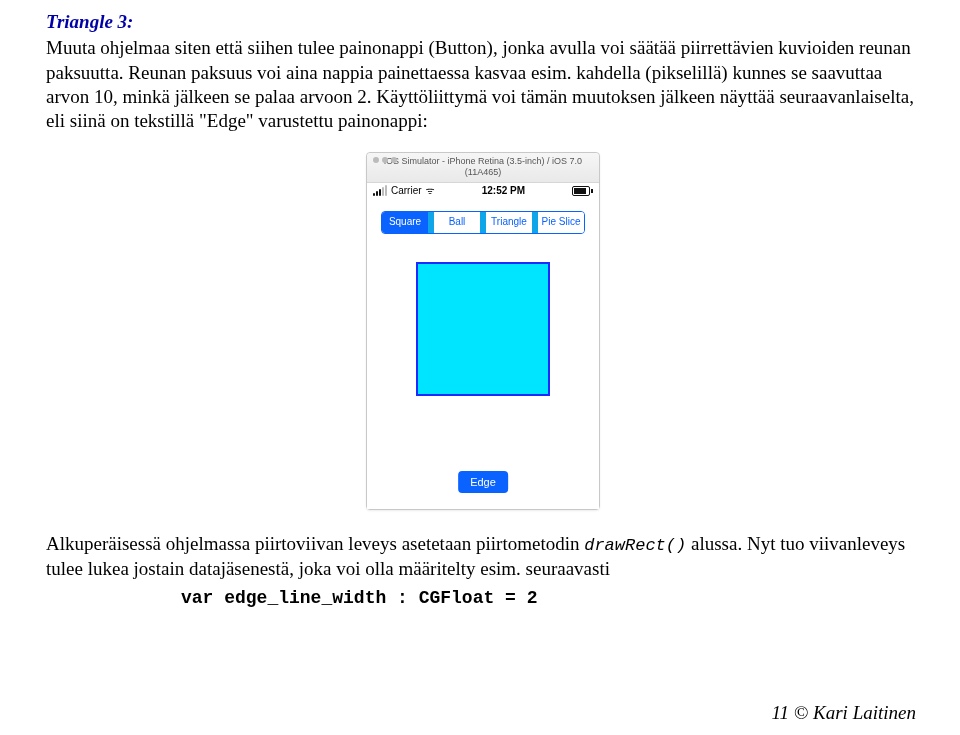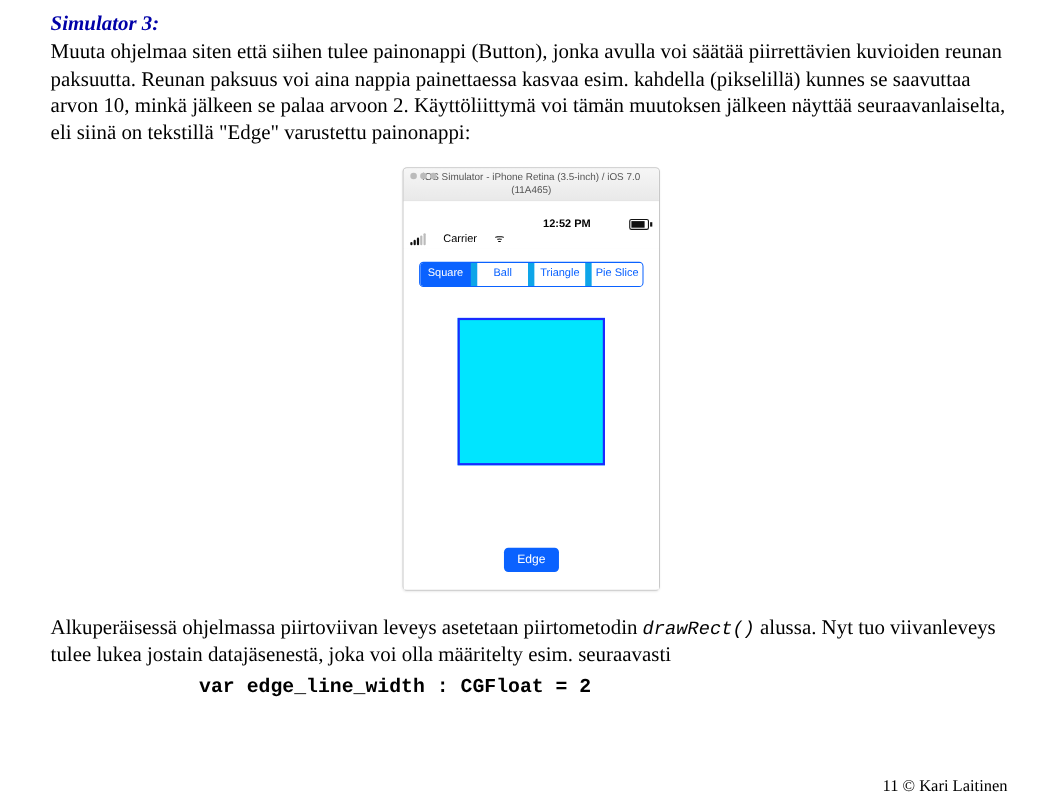--- a/index.html
+++ b/index.html
@@ -67,21 +67,21 @@
   .status-bar {
     display: flex;
     align-items: center;
     justify-content: space-between;
     padding: 2px 6px;
     font-size: 10px;
     color: #000;
     background: #fff;
   }
   .status-left {
-    display:flex; align-items:flex-start; gap:16px;margin-top:27px;
+    display:flex; align-items:flex-start; gap:4px;
   }
   .status-bars {
     display: flex;
     align-items: flex-end;
     gap: 1px;
   }
   .status-bars span {
     width: 2px;
     background: #111;
     border-radius: 1px;
@@ -158,29 +158,30 @@
   .codeblock {
     font-family: "Courier New", Courier, monospace;
     font-weight: bold;
     font-size: 18px;
     margin: 6px 0 0 135px;
   }
   .footer {
     position: absolute;
     right: 44px;
     bottom: 10px;
-    font-size: 15px;
+    font-size: 19px;
     font-family: "Times New Roman", serif;
+    font-style: italic;
   }
 </style>
 </head>
 <body>
 
 <div class="page">
-  <p class="para exercise-title">Simulator 3:</p>
+  <p class="para exercise-title">Triangle 3:</p>
   <p class="para">Muuta ohjelmaa siten että siihen tulee painonappi (Button), jonka avulla voi säätää piirrettävien kuvioiden reunan paksuutta. Reunan paksuus voi aina nappia painettaessa kasvaa esim. kahdella (pikselillä) kunnes se saavuttaa arvon 10, minkä jälkeen se palaa arvoon 2. Käyttöliittymä voi tämän muutoksen jälkeen näyttää seuraavanlaiselta, eli siinä on tekstillä "Edge" varustettu painonappi:</p>
 
   <div class="sim-wrap">
     <div class="simulator">
       <div class="sim-title">
         <div class="dots">
           <span class="dot"></span>
           <span class="dot"></span>
           <span class="dot"></span>
         </div>

